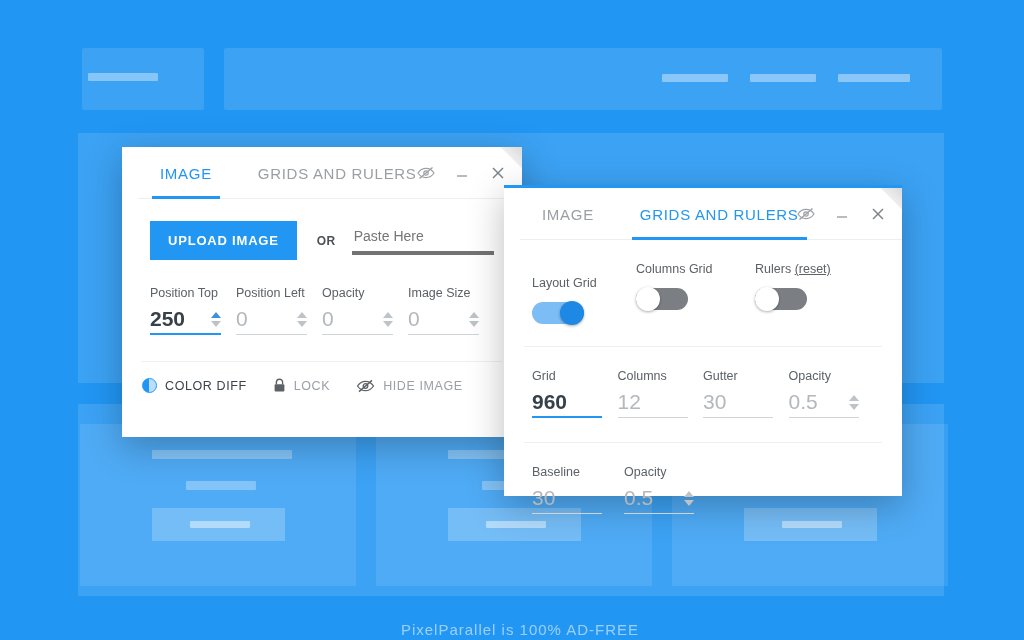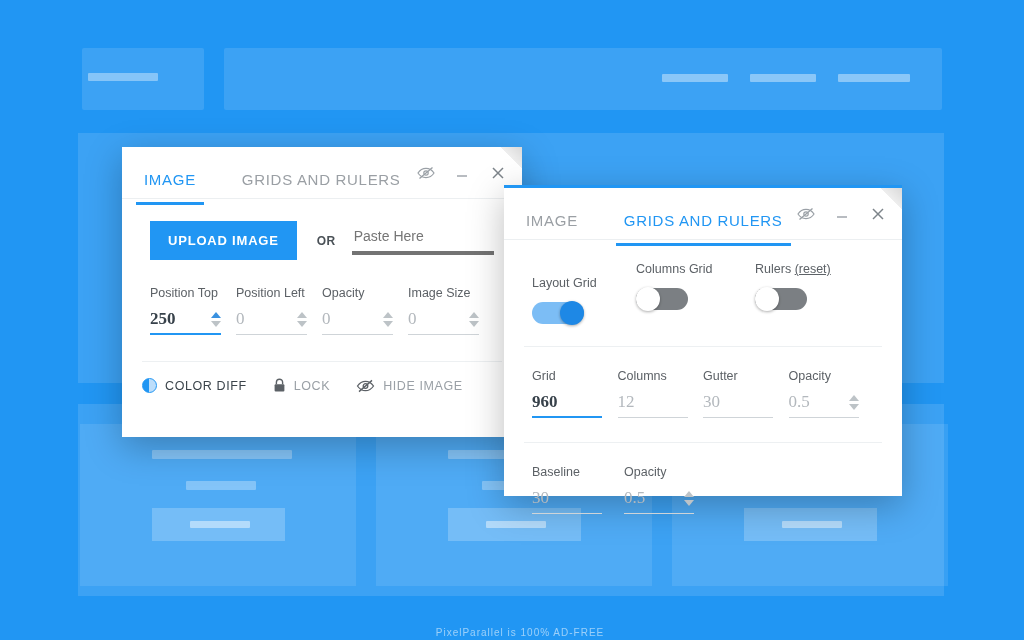--- a/index.html
+++ b/index.html
@@ -29,22 +29,22 @@
   .panel{
     position:absolute;background:#fff;
     box-shadow:0 10px 34px rgba(0,0,0,.26);
     font-size:13px;color:#444;
   }
   .panel .fold{
     position:absolute;right:0;top:0;width:22px;height:22px;
     background:linear-gradient(225deg,#d9d9d9 0%,#eeeeee 48%,#ffffff 49%);
   }
   .tabbar{
-    position:relative;display:flex;align-items:center;height:52px;
-    border-bottom:1px solid #eceff1;padding:12px 0 0 20px;box-sizing:border-box;
+    position:relative;display:flex;height:52px;
+    border-bottom:1px solid #eceff1;padding:0 0 0 20px;box-sizing:border-box;margin-left:16px;
   }
   .tab{
     font-size:15px;letter-spacing:.7px;color:#9a9fa4;
     padding:0 2px;height:52px;line-height:54px;cursor:pointer;white-space:nowrap;
     position:relative;
   }
   .tab.active{color:#2196f3;}
   .tab.active:after{
     content:"";position:absolute;left:-6px;right:-6px;bottom:0;height:3px;background:#2196f3;
   }
@@ -55,21 +55,21 @@
 
   
   .row{display:flex;padding:0 28px;box-sizing:border-box;}
   .fld{position:relative;}
   .flabel{font-size:12.5px;color:#5c6166;margin-bottom:9px;white-space:nowrap;}
   .fline{
     position:relative;display:flex;align-items:flex-end;justify-content:space-between;
     border-bottom:1px solid #cfd4d8;padding-bottom:5px;
   }
   .fline.active{border-bottom:2px solid #2196f3;padding-bottom:4px;}
-  .fval{font-size:17px;color:#b3b8bd;line-height:20px;font-family:Liberation Serif, serif;}
+  .fval{font-size:21px;color:#b3b8bd;line-height:20px;}
   .fval.filled{color:#37414a;font-weight:600;}
   .spin{display:flex;flex-direction:column;gap:3px;margin-left:8px;padding-bottom:2px;}
   .ar{width:0;height:0;border-left:5px solid transparent;border-right:5px solid transparent;}
   .ar.up{border-bottom:6px solid #bdc3c7;}
   .ar.dn{border-top:6px solid #bdc3c7;}
   .ar.up.on{border-bottom-color:#3a91e0;}
   .divline{height:1px;background:#edf0f2;margin:0 20px;}
 
   .actions{display:flex;align-items:center;padding:0 20px;gap:0;}
   .act{display:flex;align-items:center;gap:8px;font-size:12.5px;letter-spacing:.6px;color:#9aa0a6;cursor:pointer;}
@@ -86,21 +86,21 @@
   .tg.on{background:#7cbdf5;}
   .tg.off{background:#7b7f83;}
   .tg .knob{position:absolute;top:-1px;width:24px;height:24px;border-radius:50%;box-shadow:0 1px 3px rgba(0,0,0,.33);}
   .tg.on .knob{right:0;background:#1e88e5;}
   .tg.off .knob{left:0;background:#fff;}
   .tgwrap .flabel{margin-bottom:12px;}
   .lnk{text-decoration:underline;}
 
   .footnote{
     position:absolute;left:16px;right:0;bottom:2px;text-align:center;
-    color:rgba(255,255,255,.55);font-size:10px;letter-spacing:1px;
+    color:rgba(255,255,255,.55);font-size:15px;letter-spacing:1px;
   }
 </style>
 </head>
 <body>
 
 <div class="bg-layer">
   <div class="wf wf-logo"></div>
   <div class="wf-logo-bar"></div>
   <div class="wf wf-navbar"></div>
   <div class="wf-nav-link" style="left:662px;width:66px;"></div>

